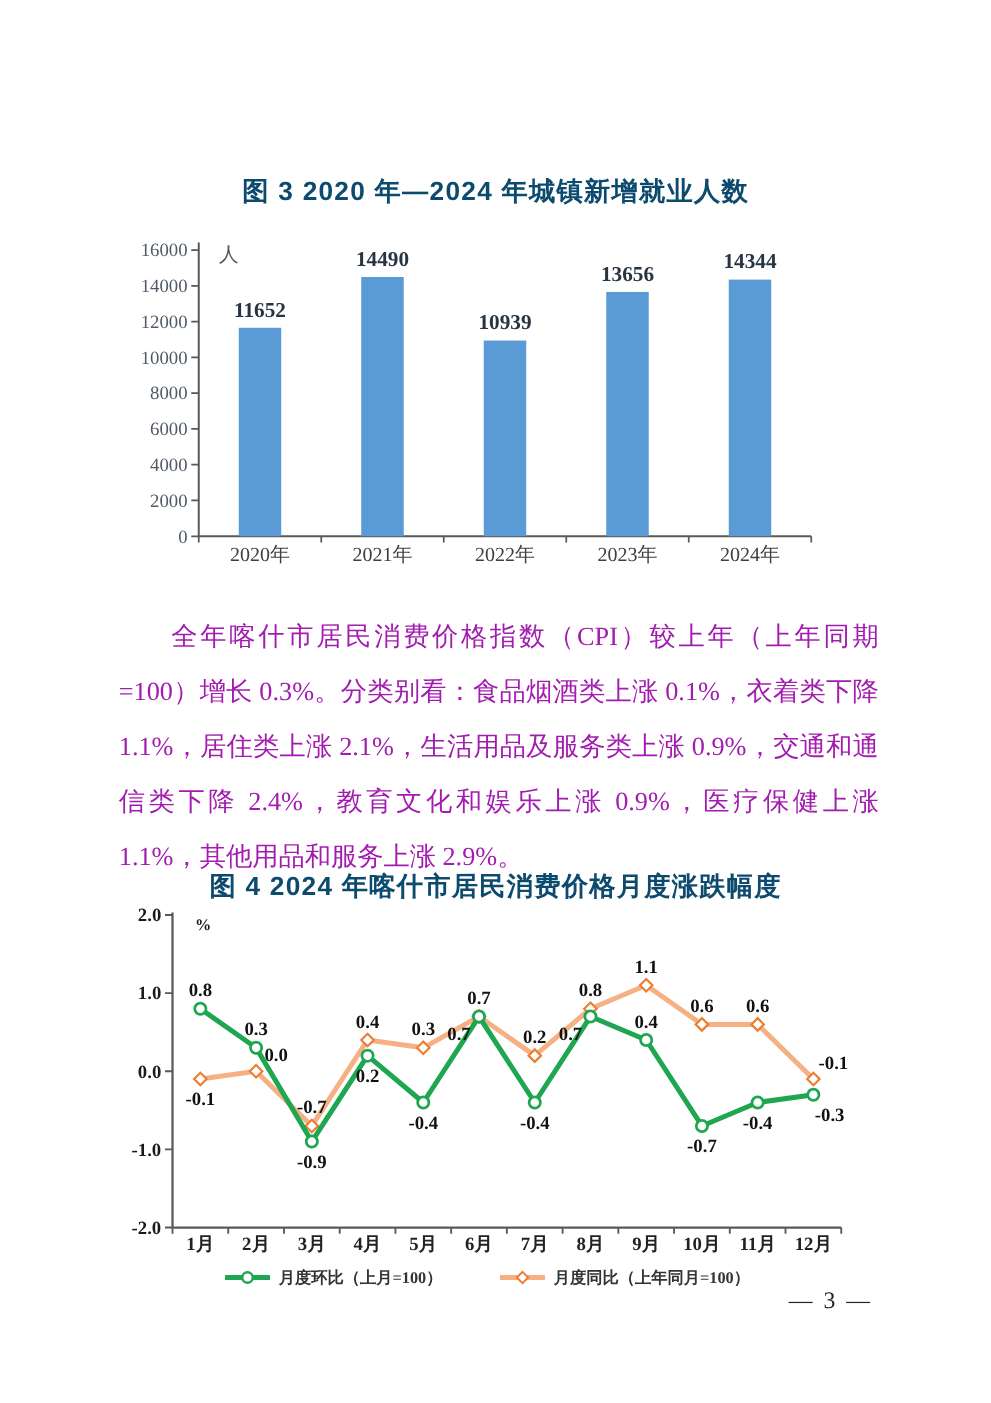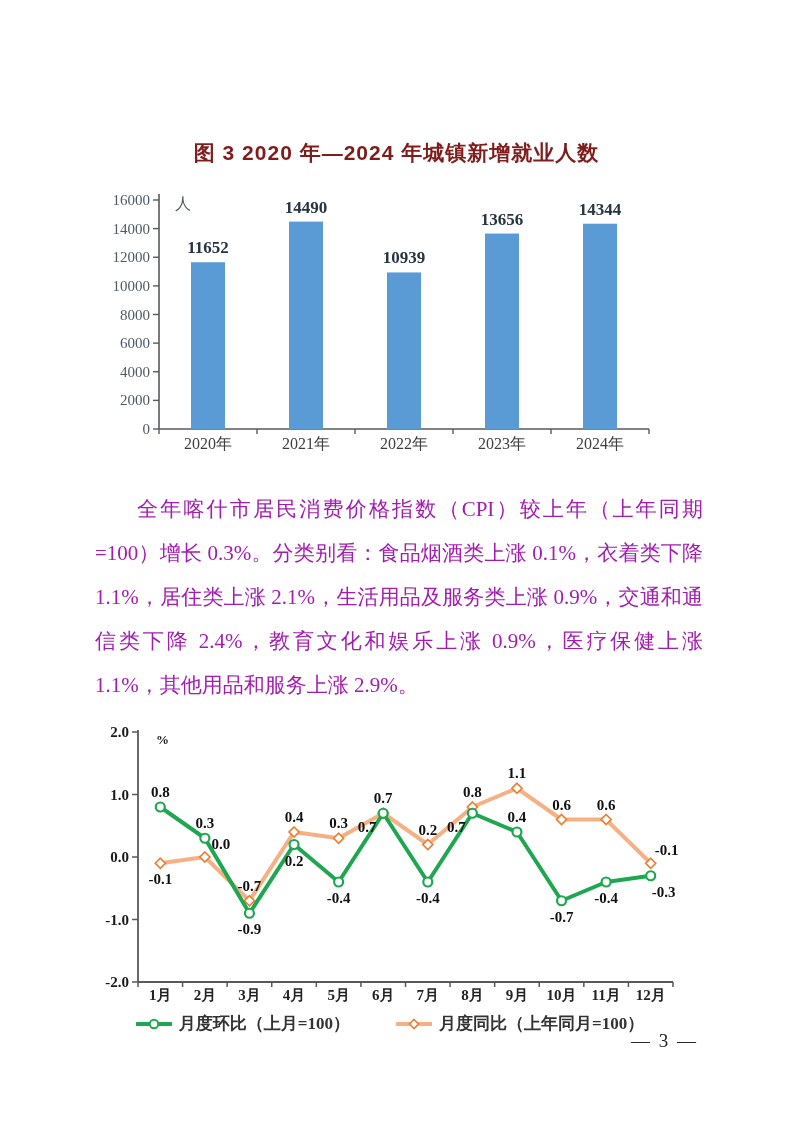--- a/index.html
+++ b/index.html
@@ -1,30 +1,30 @@
 <!DOCTYPE html>
 <html><head>
 <meta charset="utf-8">
 <style>
   html,body{margin:0;padding:0;background:#fff;}
   .page{position:relative;width:793px;height:1122px;background:#ffffff;overflow:hidden;
         font-family:"Liberation Serif","DejaVu Serif",serif;color:#000;}
   .fig-title{position:absolute;left:0;width:100%;text-align:center;
         font-family:"Liberation Sans","DejaVu Sans",sans-serif;
-        font-weight:700;font-size:21px;color:#7f1d1d;letter-spacing:1px;}
+        font-weight:700;font-size:21px;color:#0c4a6e;letter-spacing:1px;}
   #fig3-title{top:139px;}
   #fig4-title{top:695px;}
   .chart-box{position:absolute;}
   #fig3-box{left:97px;top:183px;width:566px;}
   #fig4-box{left:100px;top:726px;width:580px;}
   .legend-row{display:flex;justify-content:center;align-items:center;gap:46px;}
   #fig3-legend{margin-top:-6px;font-family:"Liberation Sans","DejaVu Sans",sans-serif;
         font-size:13px;color:#595959;}
   #fig3-legend .sw{display:inline-block;width:11px;height:11px;margin-right:6px;vertical-align:-1px;}
-  #fig4-legend{margin-top:2px;font-size:17px;font-weight:700;color:#333;}
+  #fig4-legend{margin-top:2px;font-size:13px;font-weight:700;color:#333;}
   .legend-item{display:flex;align-items:center;gap:7px;}
   .para{position:absolute;left:95px;top:487px;width:608px;font-size:21px;line-height:44px;
         text-align:justify;text-indent:2em;color:#a21caf;}
   .page-number{position:absolute;top:1030px;right:95px;font-size:19px;color:#222;
         letter-spacing:2px;}
   
   .ytick{font:15px "Liberation Serif",serif;fill:#4f5a66;}
   .unit-label{font:16px "Liberation Serif",serif;fill:#4f5a66;}
   .bar-label{font:700 17px "Liberation Serif",serif;fill:#273442;}
   .cat-label{font:16px "Liberation Serif",serif;fill:#3f3f3f;}
@@ -84,20 +84,21 @@
           <text x="405" y="266" text-anchor="middle" class="cat-label">2023年</text>
           <rect x="486" y="40.70150000000001" width="34" height="205.2985" fill="#5b9bd5"></rect>
           <text x="503" y="31.70150000000001" text-anchor="middle" class="bar-label">14344</text>
           <text x="503" y="266" text-anchor="middle" class="cat-label">2024年</text>
         </g>
       </svg>
   </div>
 
   <div class="para">全年喀什市居民消费价格指数（CPI）较上年（上年同期=100）增长 0.3%。分类别看：食品烟酒类上涨 0.1%，衣着类下降 1.1%，居住类上涨 2.1%，生活用品及服务类上涨 0.9%，交通和通信类下降 2.4%，教育文化和娱乐上涨 0.9%，医疗保健上涨 1.1%，其他用品和服务上涨 2.9%。</div>
 
+  <div class="fig-title" id="fig4-title">图 4  2024 年喀什市居民消费价格月度涨跌幅度</div>
 
   <div class="chart-box" id="fig4-box">
     <svg width="580" height="280" viewBox="0 0 580 280">
         <g>
           <line x1="38" y1="4" x2="38" y2="256" stroke="#595959" stroke-width="1.8"></line>
           <line x1="32" y1="256" x2="38" y2="256" stroke="#595959" stroke-width="1.5"></line>
           <text x="29" y="261" text-anchor="end" class="ytick2">-2.0</text>
           <line x1="32" y1="193.5" x2="38" y2="193.5" stroke="#595959" stroke-width="1.5"></line>
           <text x="29" y="198.5" text-anchor="end" class="ytick2">-1.0</text>
           <line x1="32" y1="131" x2="38" y2="131" stroke="#595959" stroke-width="1.5"></line>

